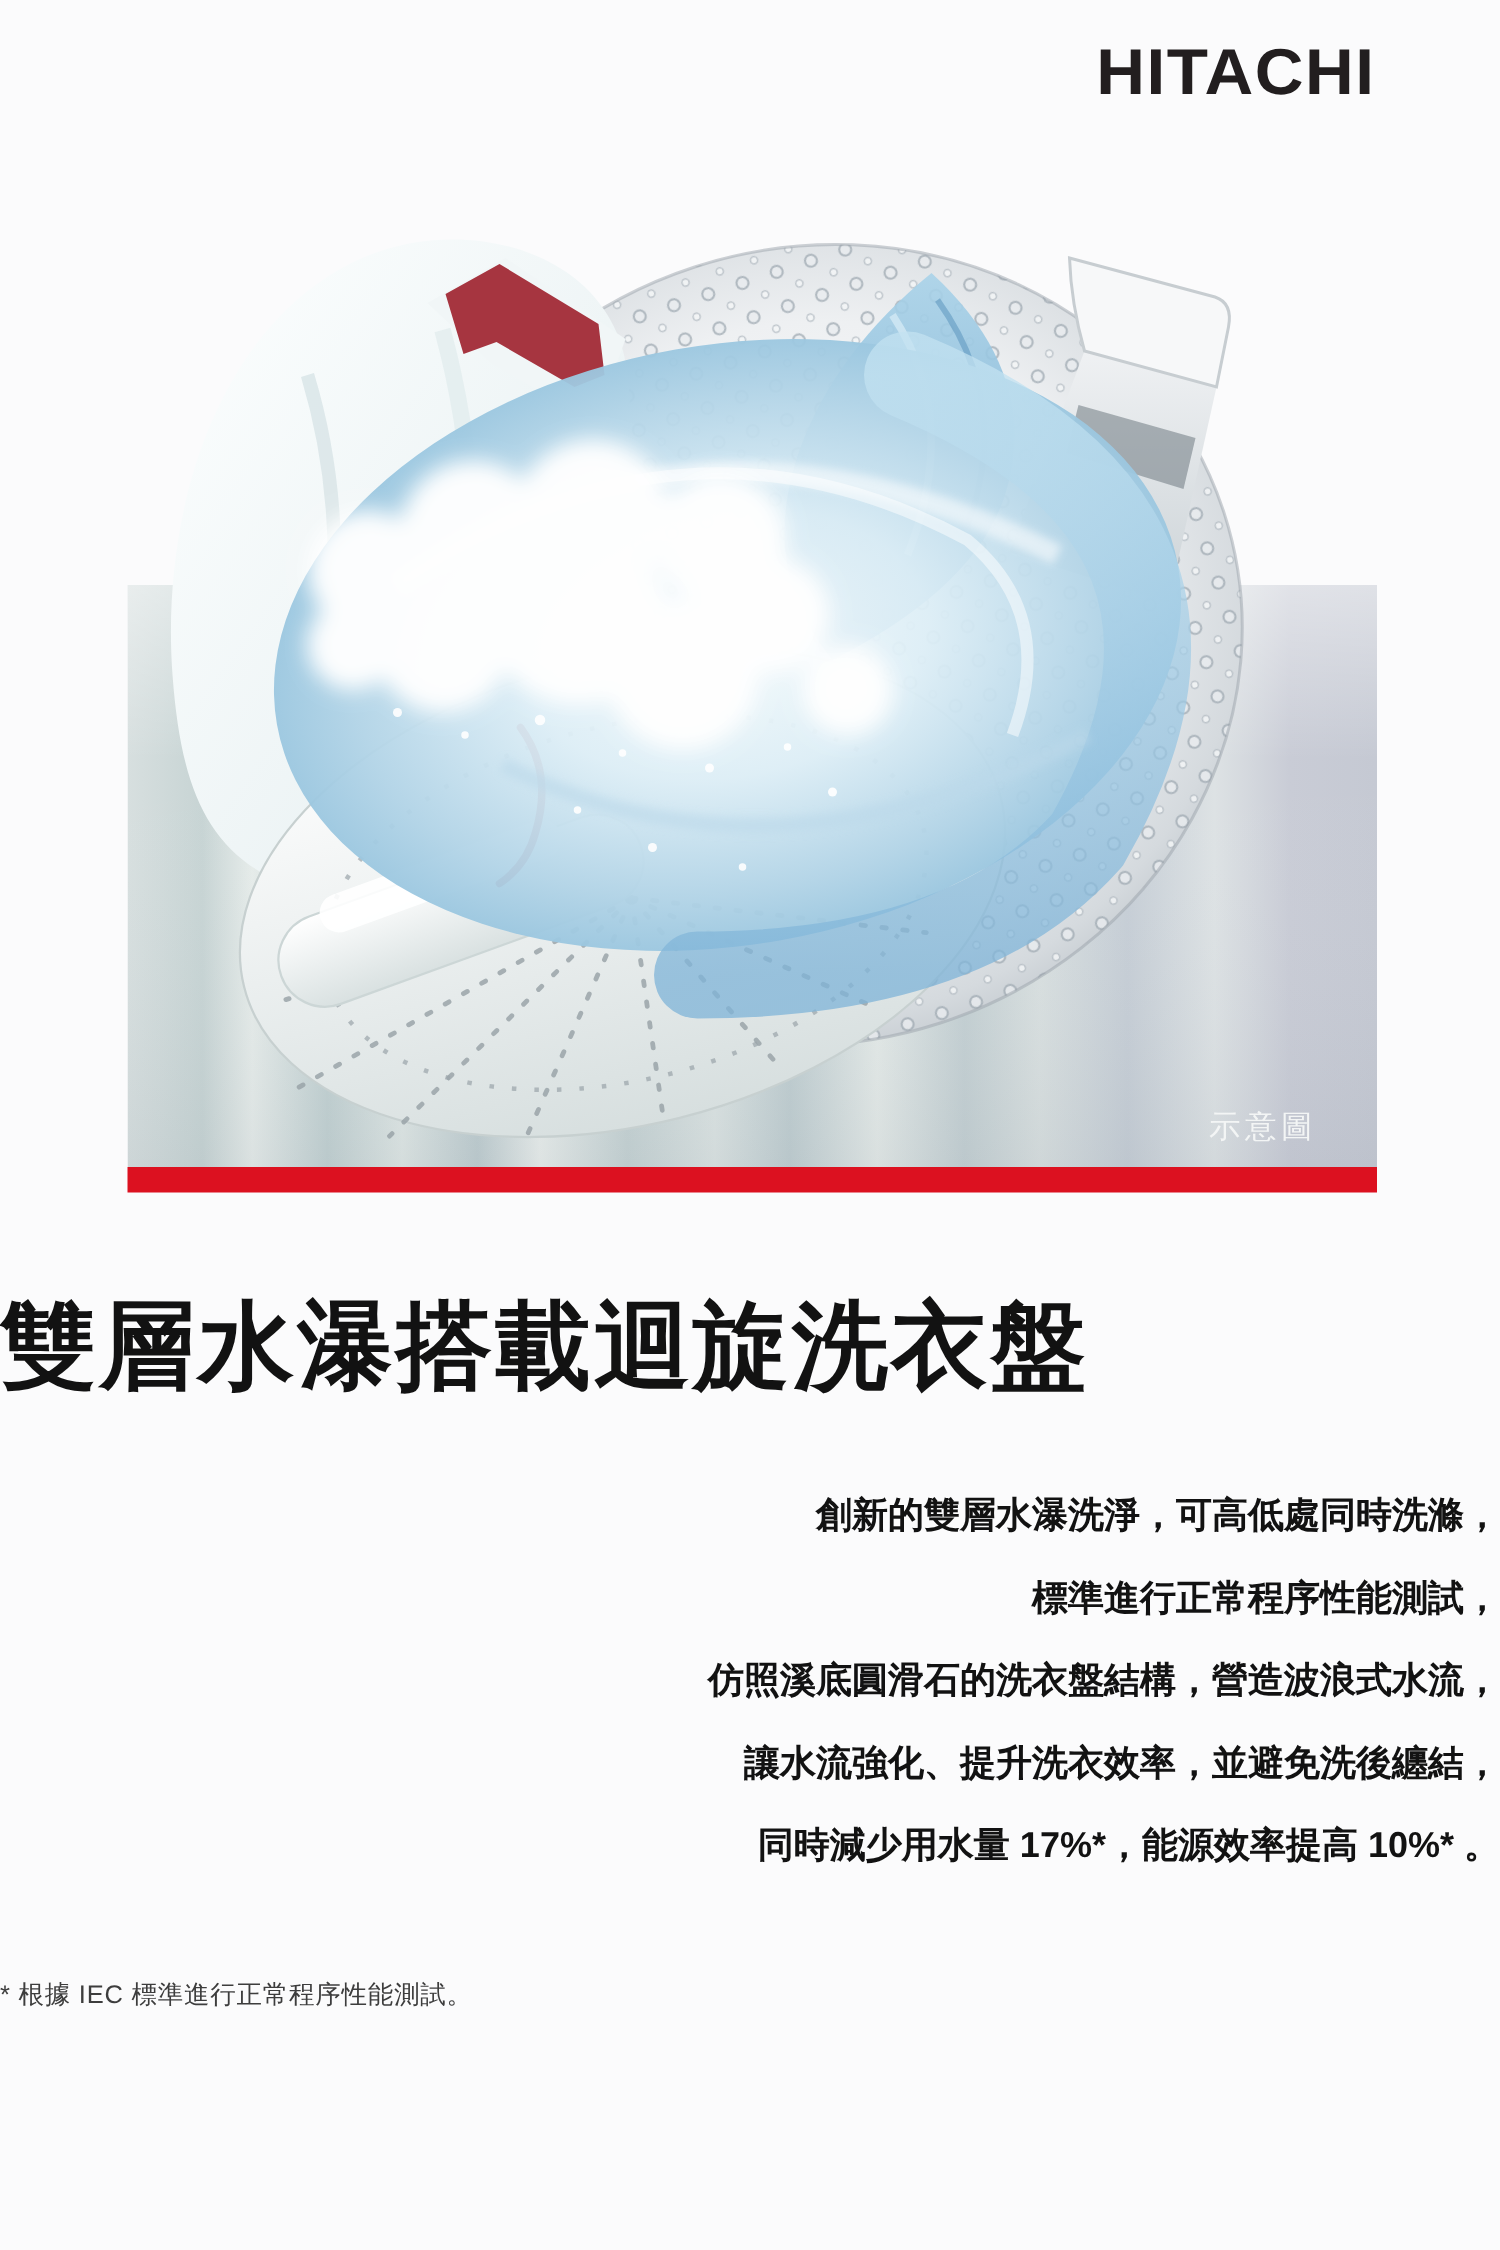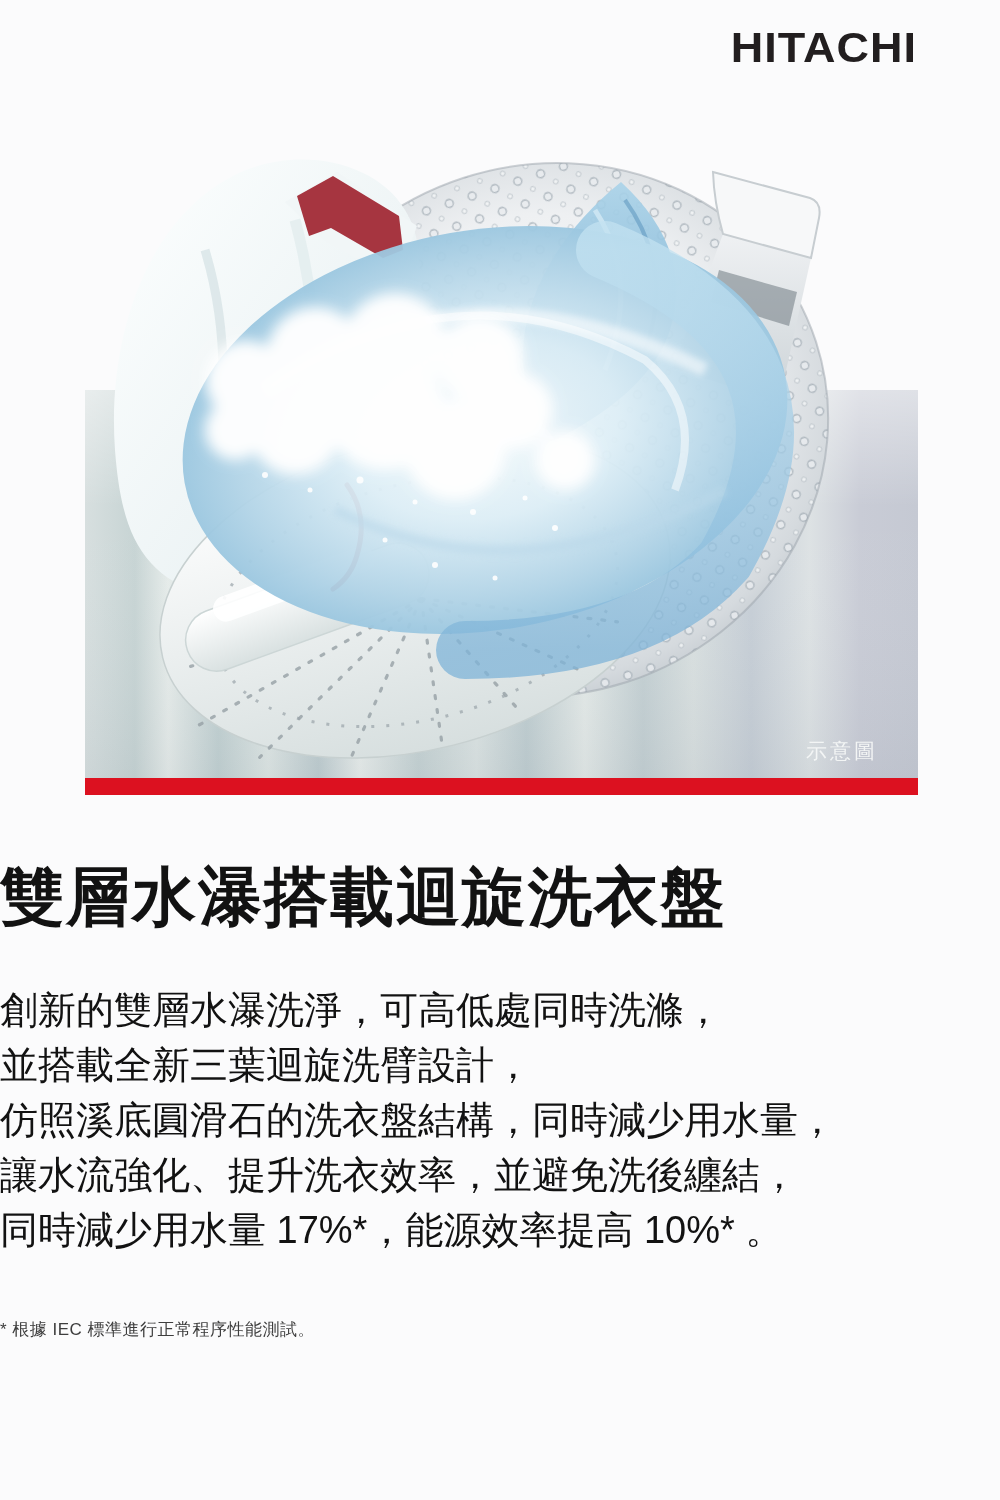--- a/index.html
+++ b/index.html
@@ -48,23 +48,23 @@
     font-size: 64px;
     font-weight: 900;
     letter-spacing: 2px;
     color: var(--text-dark, #121212);
   }
   .body-copy {
     position: absolute;
     top: 983px;
     left: 0;
     width: 100%;
-    text-align: left;
-    font-size: 38px;
-    font-weight: 400;
+    text-align: right;
+    font-size: 24px;
+    font-weight: 700;
     line-height: 55px;
     color: var(--text-dark, #121212);
   }
   .footnote {
     position: absolute;
     top: 1318px;
     left: 0;
     width: 100%;
     text-align: left;
     font-size: 17px;
@@ -246,21 +246,21 @@
 
       <text class="hero-caption-text" x="757" y="628" text-anchor="middle" font-size="21" letter-spacing="3" fill="#f3f5f5">示意圖</text>
     </svg>
     <div class="red-bar"></div>
   </figure>
 
   <h1 class="title">雙層水瀑搭載迴旋洗衣盤</h1>
 
   <div class="body-copy">
     <p>創新的雙層水瀑洗淨，可高低處同時洗滌，</p>
-    <p>並搭載全新三葉迴旋洗臂設計，</p>
-    <p>仿照溪底圓滑石的洗衣盤結構，同時減少用水量，</p>
+    <p>標準進行正常程序性能測試，</p>
+    <p>仿照溪底圓滑石的洗衣盤結構，營造波浪式水流，</p>
     <p>讓水流強化、提升洗衣效率，並避免洗後纏結，</p>
     <p>同時減少用水量 17%*，能源效率提高 10%* 。</p>
   </div>
 
   <p class="footnote">* 根據 IEC 標準進行正常程序性能測試。</p>
 
 </div>
 
 </body></html>

